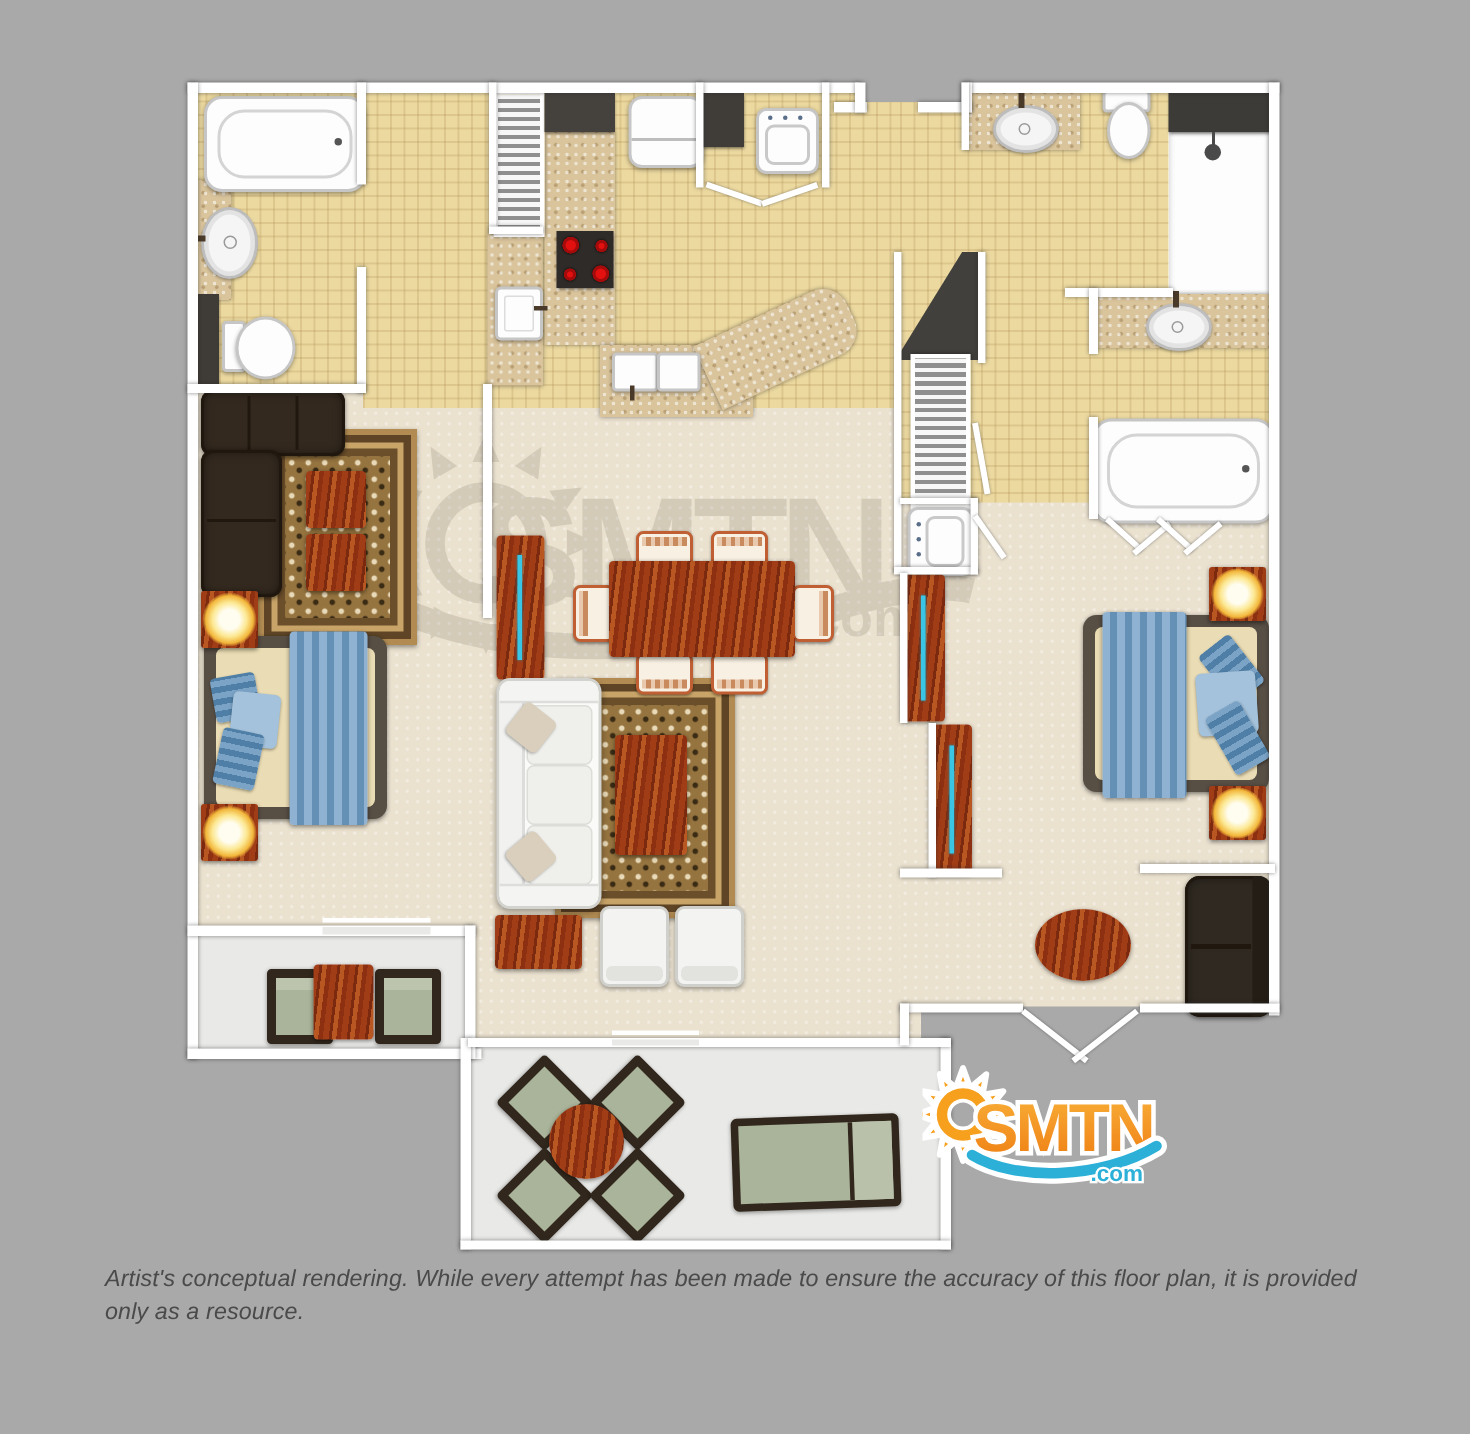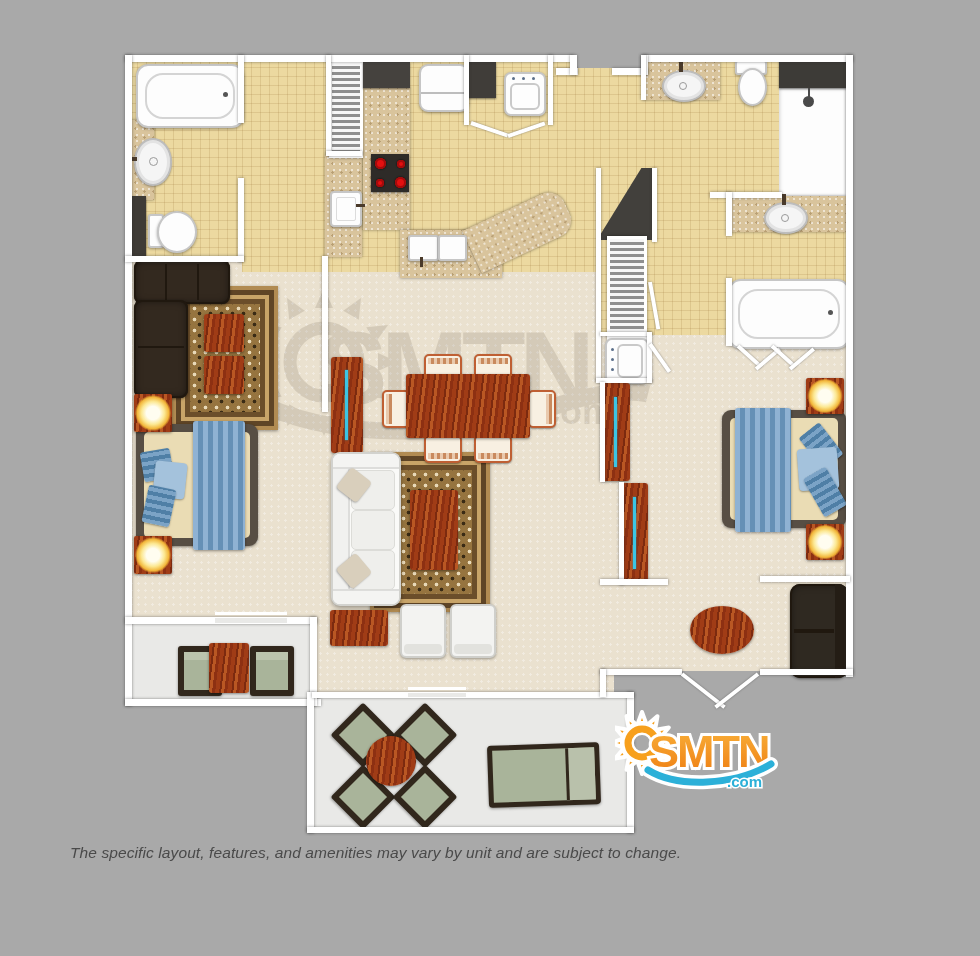--- a/index.html
+++ b/index.html
@@ -362,14 +362,14 @@
     <circle cx="27" cy="37" r="14" fill="none" stroke="#fff" stroke-width="12"></circle>
     <circle cx="27" cy="37" r="14" fill="none" stroke="#f7a01d" stroke-width="7"></circle>
   </g>
   <text x="34" y="61" font-family="Liberation Sans, sans-serif" font-size="45" font-weight="bold" letter-spacing="-2" fill="url(#og)" stroke="#fff" stroke-width="6" paint-order="stroke">SMTN</text>
   <path d="M33,64 C62,82 120,80 156,58" fill="none" stroke="#fff" stroke-width="14" stroke-linecap="round"></path>
   <path d="M33,64 C62,82 120,80 156,58" fill="none" stroke="#2cb0d8" stroke-width="7" stroke-linecap="round"></path>
   <text x="112" y="81" font-family="Liberation Sans, sans-serif" font-size="15" font-weight="bold" fill="#2cb0d8" stroke="#fff" stroke-width="3" paint-order="stroke">.com</text>
 </svg>
 
 <div id="disclaimer" style="left:70px;top:842px;width:862px;">
-  <div>The specific layout, features, and amenities may vary by unit and are subject to change.</div>
+  <div>Artist's conceptual rendering. While every attempt has been made to ensure the accuracy of this floor plan, it is provided only as a resource.</div>
 </div>
 
 </body></html>

